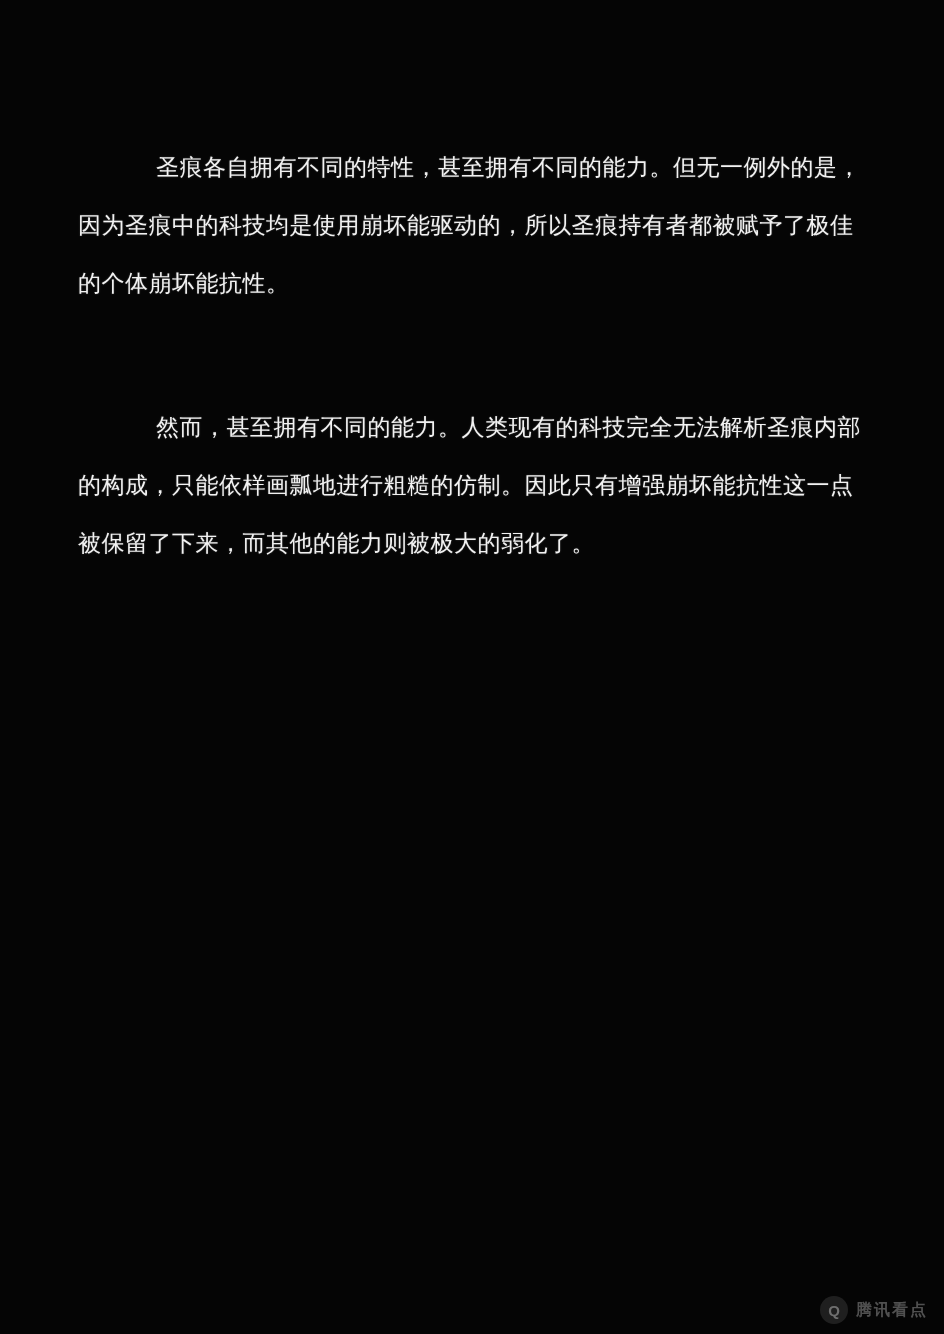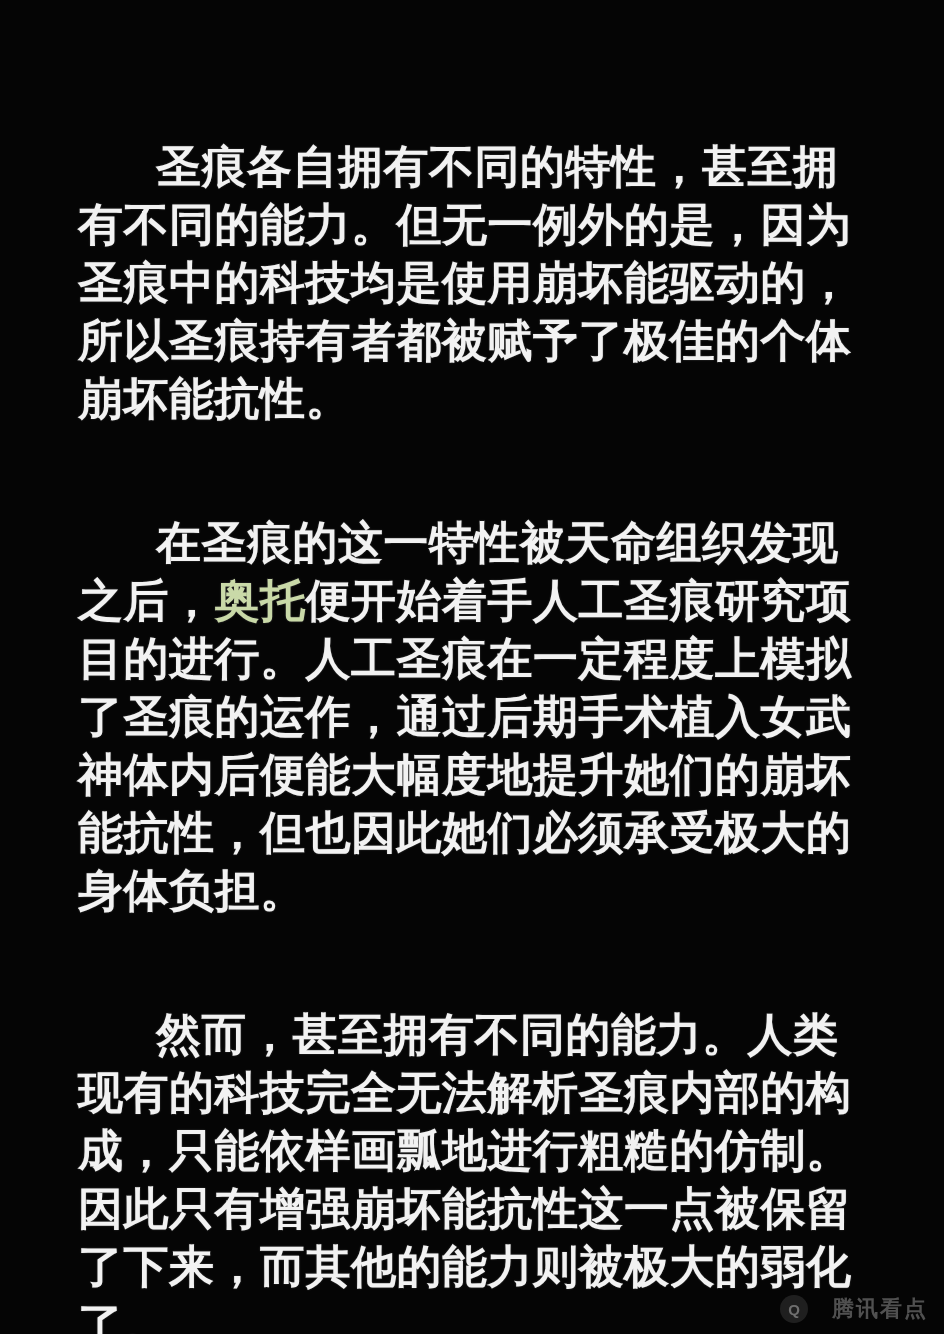--- a/index.html
+++ b/index.html
@@ -21,23 +21,23 @@
     box-sizing: border-box;
   }
   .content {
     position: absolute;
     left: 78px;
     top: 138px;
     width: 790px;
   }
   .para {
     color: #f2f2f2;
-    font-size: 45px;
+    font-size: 23px;
     line-height: 58px;
-    font-weight: 700;
+    font-weight: 400;
     letter-spacing: 0.5px;
     text-indent: 78px;
     margin: 0 0 64px 0;
     text-shadow: 0 0 2px rgba(255,255,255,0.25);
   }
   .para:last-child {
     margin-bottom: 0;
   }
   .para.gap-large {
     margin-bottom: 86px;
@@ -61,36 +61,34 @@
     background: #3a3a3a;
     display: flex;
     align-items: center;
     justify-content: center;
     color: #d8d8d8;
     font-size: 15px;
     font-weight: 700;
   }
   .wm-text {
     color: #9a9a9a;
-    font-size: 22px;
+    font-size: 16px;
     font-weight: 700;
     letter-spacing: 2px;
-    margin-left: 16px;
   }
 </style>
 </head>
 <body>
 
 <div class="page">
 
   <div class="content">
 
     <p class="para gap-large">圣痕各自拥有不同的特性，甚至拥有不同的能力。但无一例外的是，因为圣痕中的科技均是使用崩坏能驱动的，所以圣痕持有者都被赋予了极佳的个体崩坏能抗性。</p>
 
-    <p class="para gap-large"><span>在圣痕的这一特性被天命组织发现之后，</span><span class="hl">奥托</span><span>便开始着手人工圣痕研究项目的进行。人工圣痕在一定程度上模拟了圣痕的运作，通过后期手术植入女武神体内后便能大幅度地提升她们的崩坏能抗性，但也因此她们必须承受极大的身体负担。</span></p>
 
     <p class="para">然而，甚至拥有不同的能力。人类现有的科技完全无法解析圣痕内部的构成，只能依样画瓢地进行粗糙的仿制。因此只有增强崩坏能抗性这一点被保留了下来，而其他的能力则被极大的弱化了。</p>
 
   </div>
 
   <div class="watermark">
     <span class="wm-logo">Q</span>
     <span class="wm-text">腾讯看点</span>
   </div>
 

